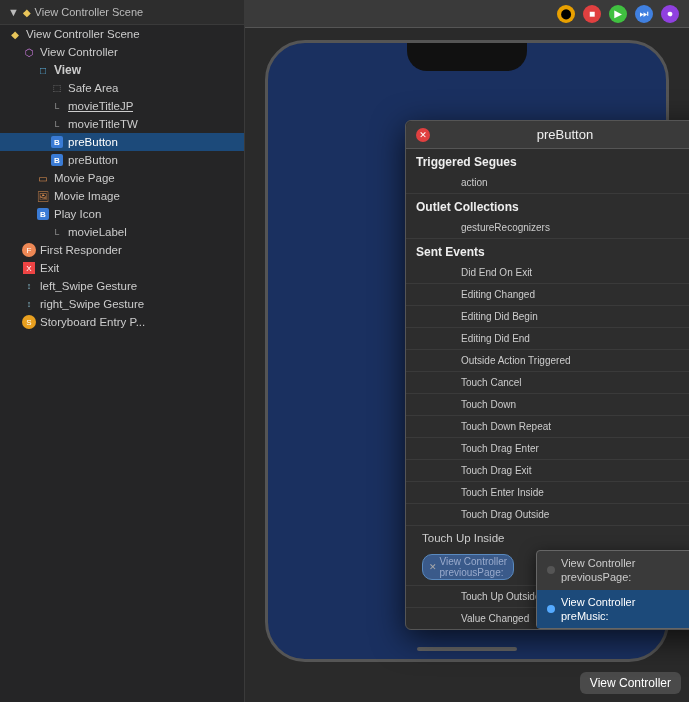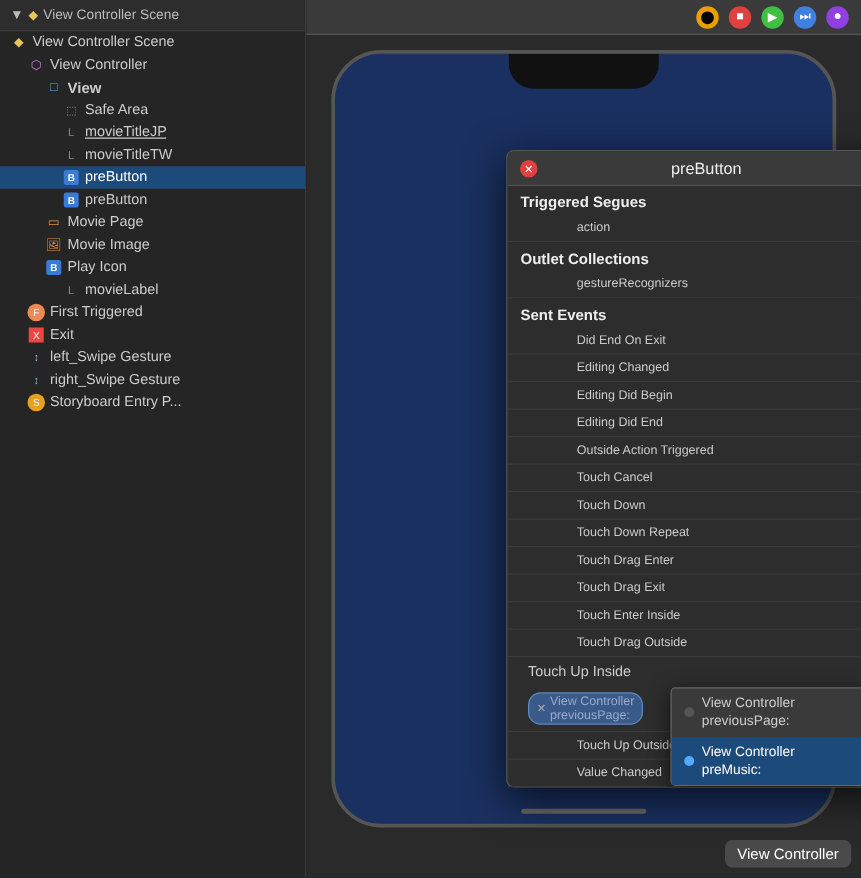--- a/index.html
+++ b/index.html
@@ -389,21 +389,21 @@
         <div class="tree-item" style="padding-left: 50px;">
           <span style="display:inline-flex;align-items:center;justify-content:center;width:14px;height:14px;flex-shrink:0;">
             <span style="color:#888;font-size:9px;">L</span>
           </span>
           <span style="font-size:11.5px;overflow:hidden;text-overflow:ellipsis;">movieLabel</span>
         </div>
         <div class="tree-item" style="padding-left: 22px;">
           <span style="display:inline-flex;align-items:center;justify-content:center;width:14px;height:14px;flex-shrink:0;">
             <span style="background:#e85;color:#fff;border-radius:50%;width:14px;height:14px;font-size:8px;display:inline-flex;align-items:center;justify-content:center;">F</span>
           </span>
-          <span style="font-size:11.5px;overflow:hidden;text-overflow:ellipsis;">First Triggered</span>
+          <span style="font-size:11.5px;overflow:hidden;text-overflow:ellipsis;">First Responder</span>
         </div>
         <div class="tree-item" style="padding-left: 22px;">
           <span style="display:inline-flex;align-items:center;justify-content:center;width:14px;height:14px;flex-shrink:0;">
             <span style="background:#e44;color:#fff;width:12px;height:12px;font-size:8px;display:inline-flex;align-items:center;justify-content:center;">X</span>
           </span>
           <span style="font-size:11.5px;overflow:hidden;text-overflow:ellipsis;">Exit</span>
         </div>
         <div class="tree-item" style="padding-left: 22px;">
           <span style="display:inline-flex;align-items:center;justify-content:center;width:14px;height:14px;flex-shrink:0;">
             <span style="color:#8bc;font-size:9px;">↕</span>

